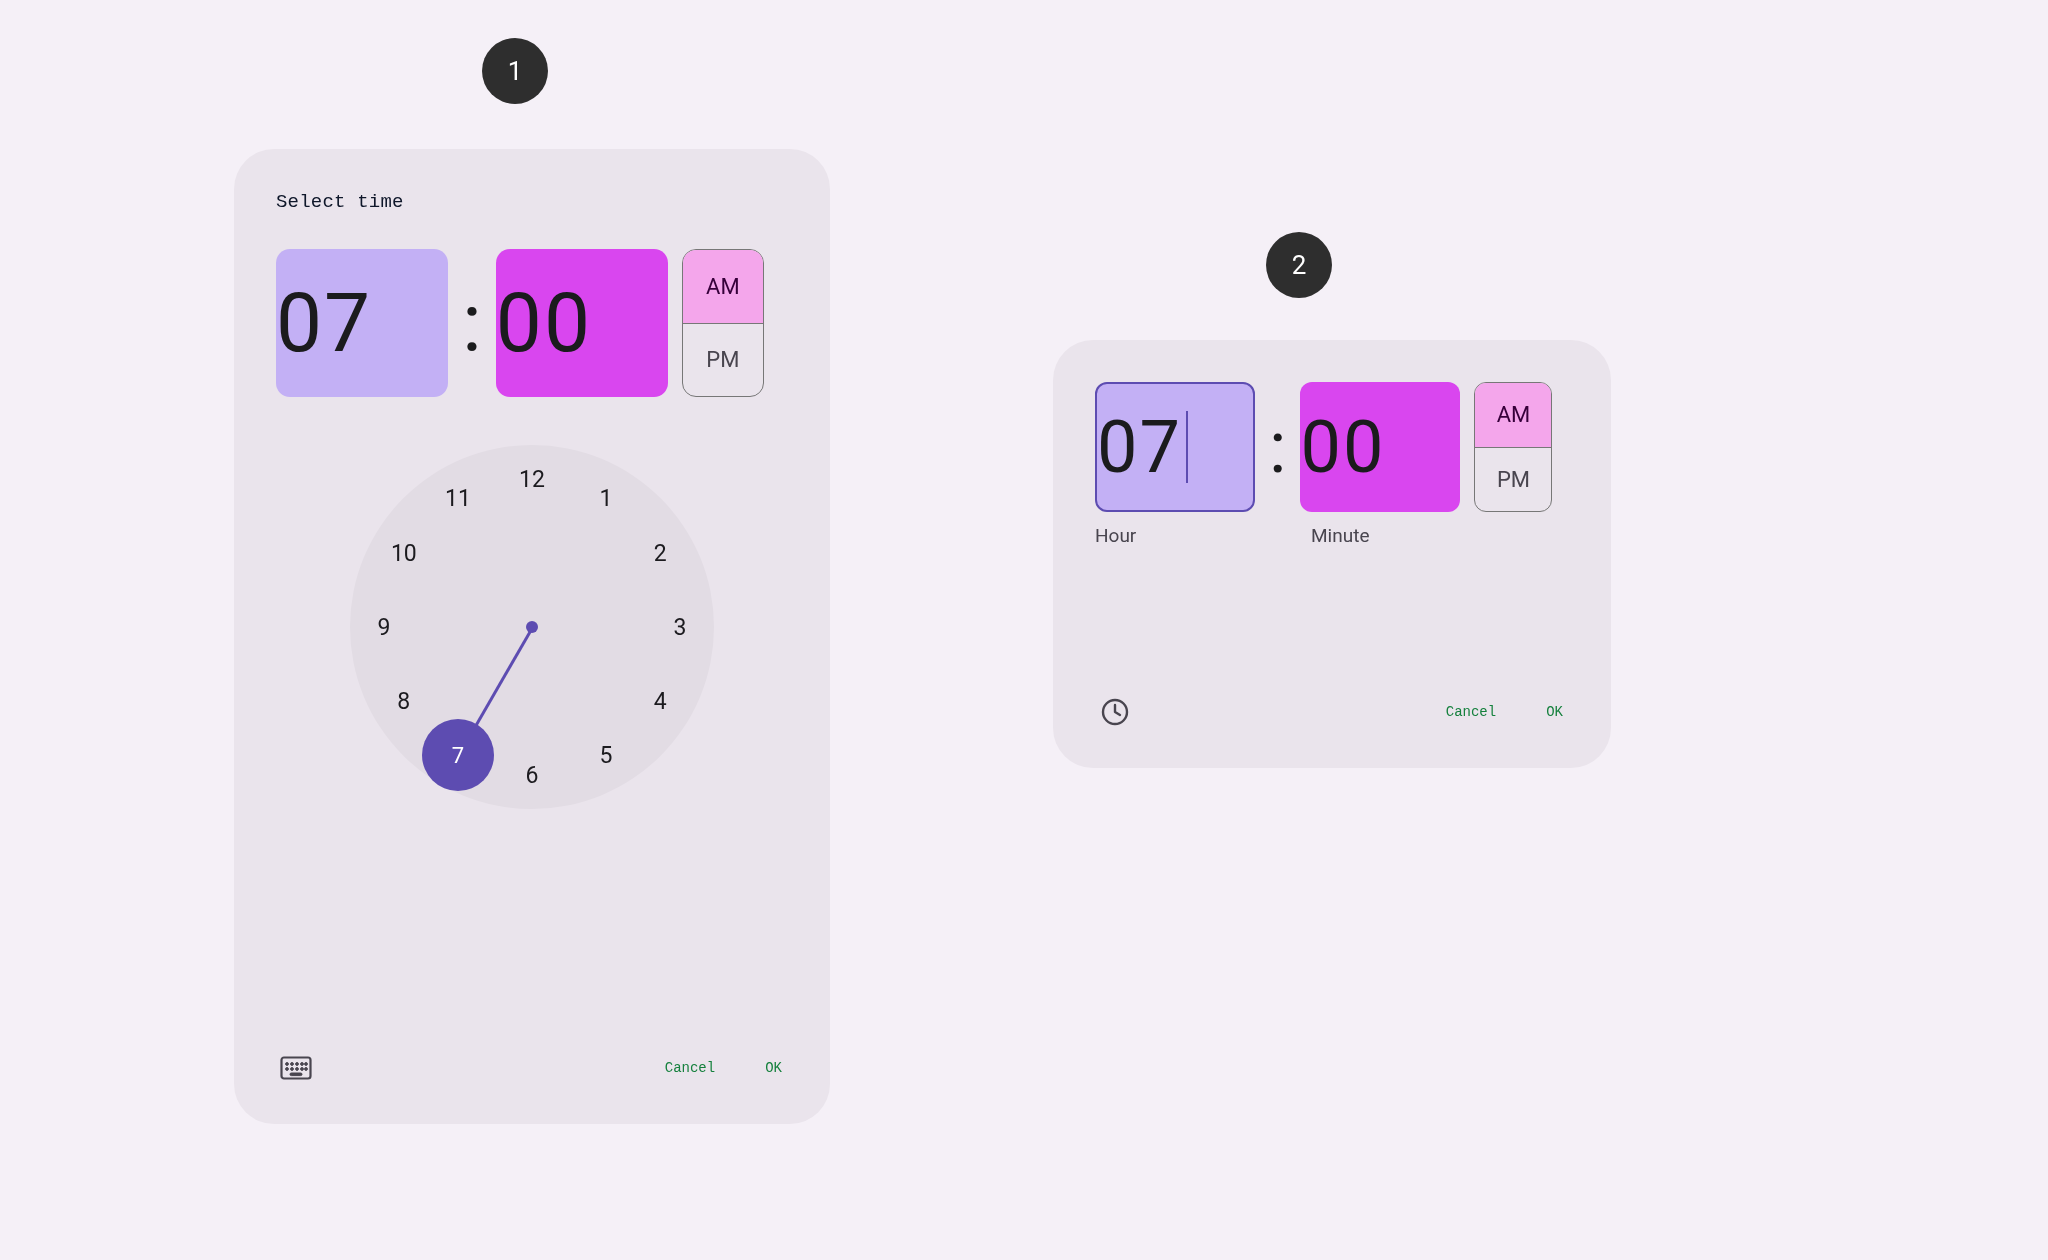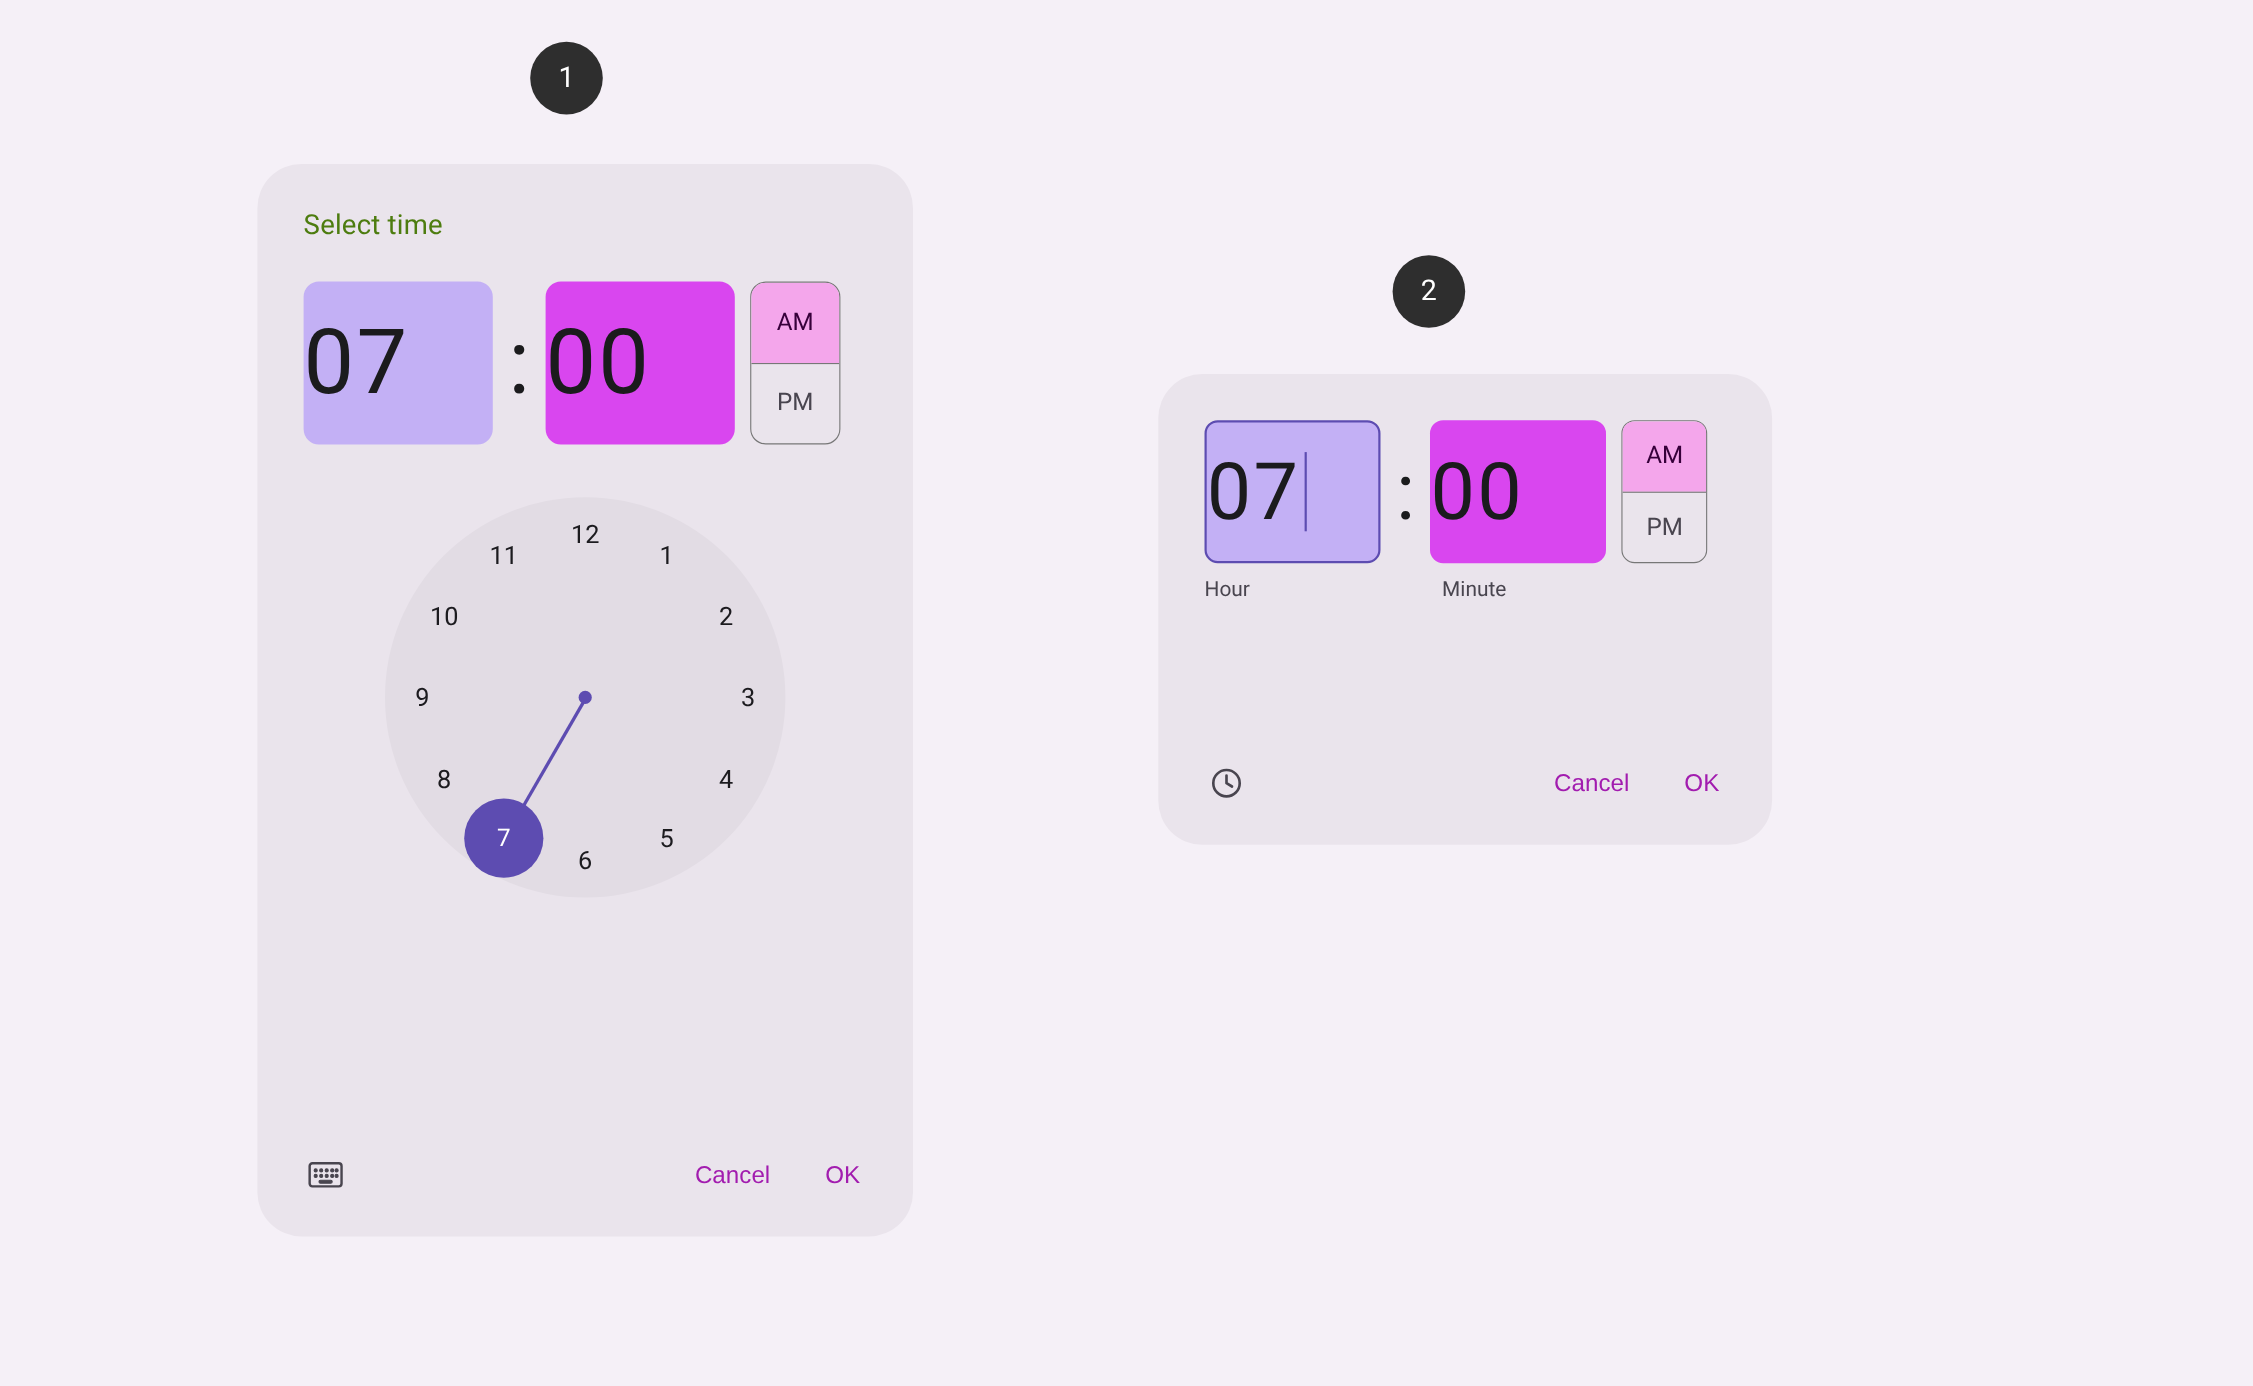--- a/index.html
+++ b/index.html
@@ -31,24 +31,25 @@
     .dialog {
       position: absolute;
       background: #eae4ec;
       border-radius: 40px;
       padding: 42px 42px 36px 42px;
     }
     .dialog-1 { left: 234px; top: 149px; width: 596px; height: 975px; }
     .dialog-2 { left: 1053px; top: 340px; width: 558px; height: 428px; }
 
     .title {
-      font-size: 25px;
-      color: #4d7c0f;
+      font-size: 19px;
+      color: #0f172a;
       margin-bottom: 36px;
       letter-spacing: 0.2px;
+      font-family: Liberation Mono, monospace;
     }
 
     
     .time-row {
       display: flex;
       align-items: center;
       gap: 14px;
     }
     .time-box {
       width: 172px;
@@ -181,27 +182,28 @@
       position: absolute;
       left: 42px;
       right: 42px;
       bottom: 36px;
       display: flex;
       align-items: center;
       gap: 38px;
     }
     .actions .spacer { flex: 1; }
     .text-btn {
-      font-size: 22px;
+      font-size: 14px;
       font-weight: 500;
-      color: #a21caf;
+      color: #15803d;
       background: none;
       border: none;
       cursor: pointer;
       padding: 6px 6px;
+      font-family: Liberation Mono, monospace;
     }
     .icon-btn {
       width: 40px;
       height: 40px;
       background: none;
       border: none;
       cursor: pointer;
       display: flex;
       align-items: center;
       justify-content: center;

